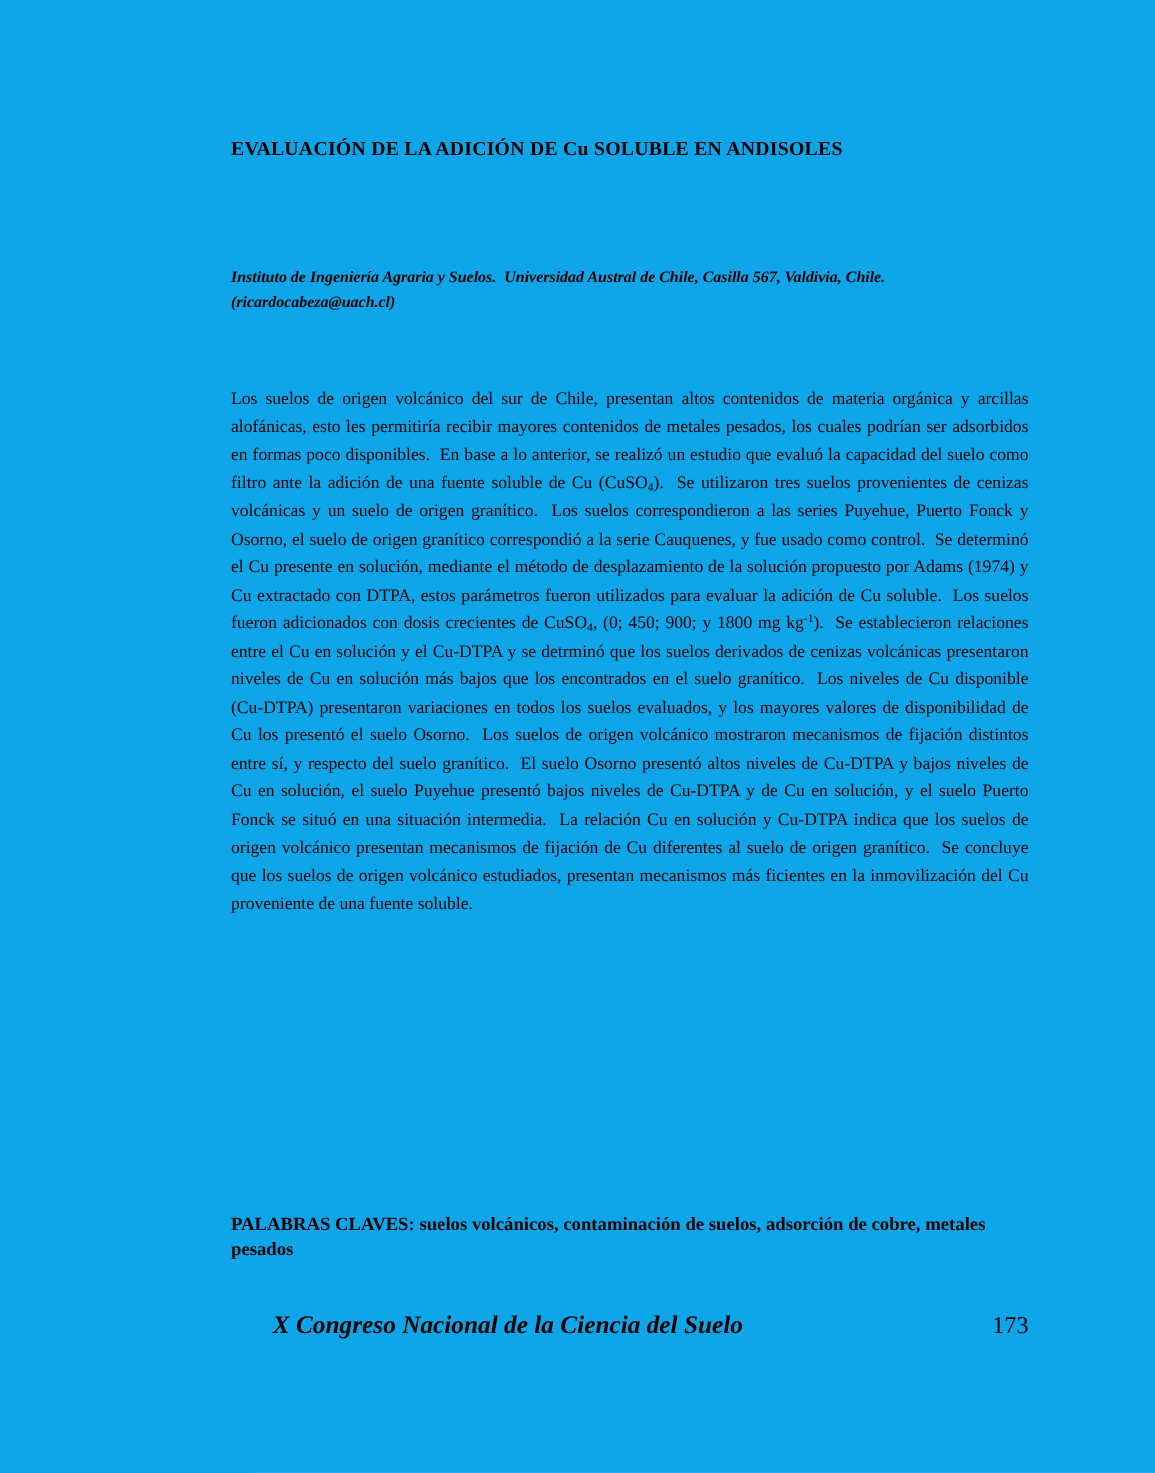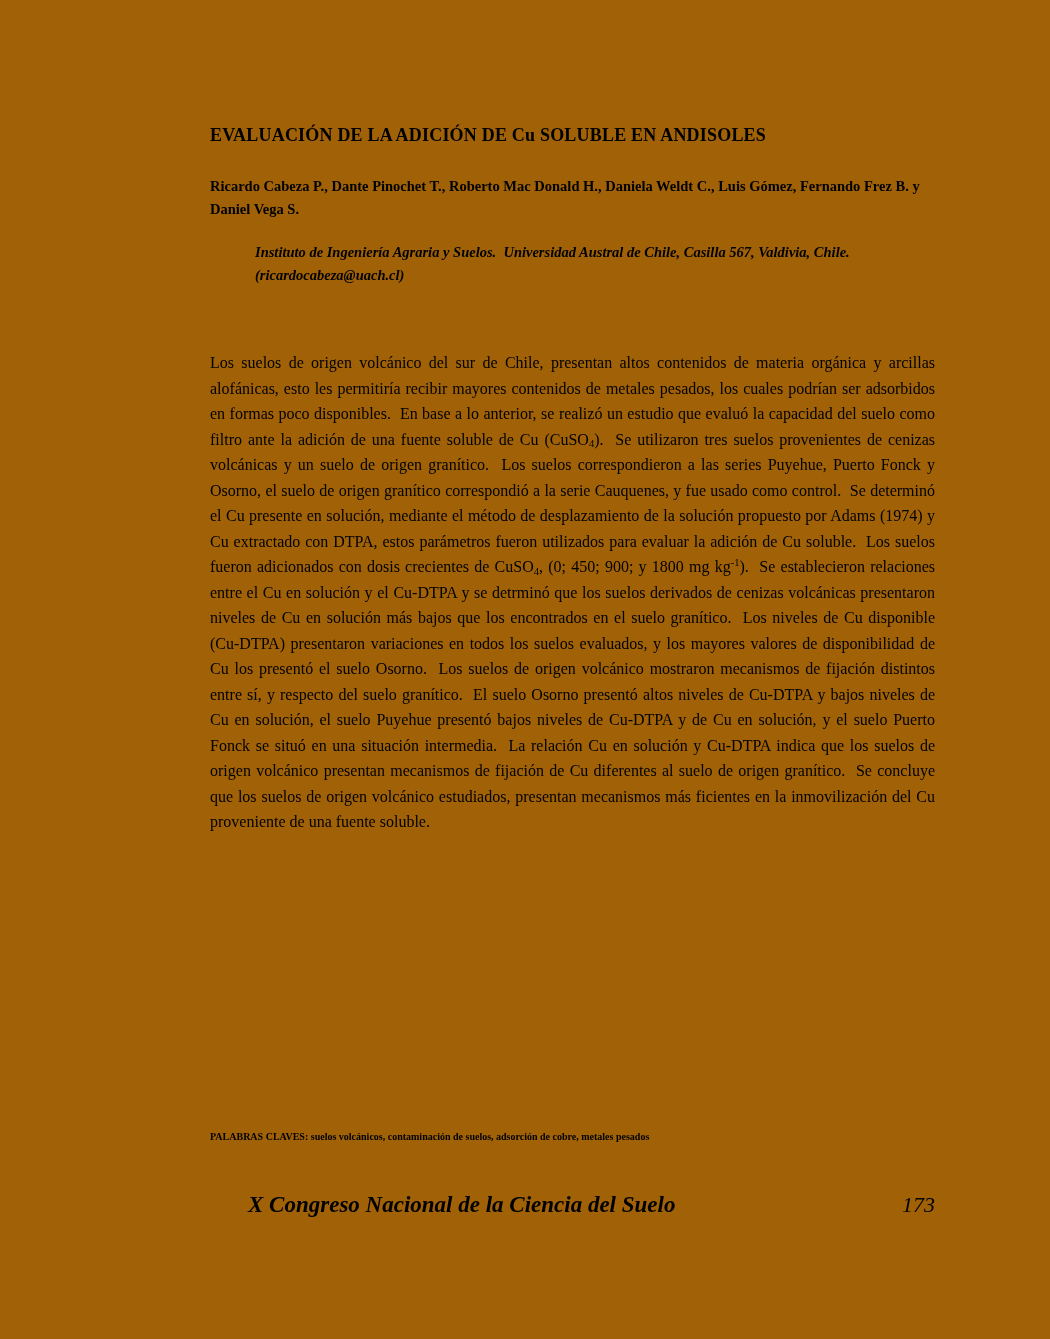--- a/index.html
+++ b/index.html
@@ -1,21 +1,21 @@
 <!DOCTYPE html>
 <html><head>
 <meta charset="utf-8">
 <style>
   * { margin: 0; padding: 0; box-sizing: border-box; }
   html, body { background: #e8e8e8; }
   .page {
     position: relative;
     width: 1050px;
     height: 1339px;
-    background: #a16207;
+    background: #0ea5e9;
     font-family: "Liberation Serif", "DejaVu Serif", serif;
     color: #000000;
     overflow: hidden;
     margin: 0 auto;
   }
   .content-col {
     position: absolute;
     left: 210px;
     width: 725px;
   }
@@ -33,21 +33,20 @@
     line-height: 22.5px;
     white-space: pre-wrap;
   }
   .affiliation {
     top: 241px;
     font-size: 14.5px;
     font-weight: bold;
     font-style: italic;
     line-height: 22.5px;
     white-space: pre-wrap;
-    margin-left: 45px;
   }
   .section-heading {
     top: 306px;
     font-size: 18px;
     font-weight: bold;
     text-align: center;
   }
   .abstract {
     top: 350px;
     font-size: 16px;
@@ -57,52 +56,50 @@
   }
   .abstract sub, .abstract sup {
     font-size: 66%;
     line-height: 0;
     position: relative;
     vertical-align: baseline;
   }
   .abstract sub { top: 0.25em; }
   .abstract sup { top: -0.55em; }
   .keywords {
-    top: 1126px;
-    font-size: 10px;
+    top: 1102px;
+    font-size: 17px;
     font-weight: bold;
     line-height: 22.5px;
     white-space: pre-wrap;
   }
   .footer {
     top: 1192px;
     display: flex;
     justify-content: space-between;
     align-items: baseline;
     padding-left: 38px;
   }
   .footer-conference {
     font-size: 23px;
     font-weight: bold;
     font-style: italic;
   }
   .footer-pagenum {
     font-size: 22px;
     font-weight: normal;
-    font-style: italic;
   }
 </style>
 </head>
 <body>
 
 <div class="page">
 
   <h1 class="content-col doc-title">EVALUACIÓN DE LA ADICIÓN DE Cu SOLUBLE EN ANDISOLES</h1>
 
-  <p class="content-col authors">Ricardo Cabeza P., Dante Pinochet T., Roberto Mac Donald H., Daniela Weldt C., Luis Gómez, Fernando Frez B. y Daniel Vega S.</p>
 
   <p class="content-col affiliation">Instituto de Ingeniería Agraria y Suelos.  Universidad Austral de Chile, Casilla 567, Valdivia, Chile. (ricardocabeza@uach.cl)</p>
 
 
   <p class="content-col abstract">Los suelos de origen volcánico del sur de Chile, presentan altos contenidos de materia orgánica y arcillas alofánicas, esto les permitiría recibir mayores contenidos de metales pesados, los cuales podrían ser adsorbidos en formas poco disponibles.  En base a lo anterior, se realizó un estudio que evaluó la capacidad del suelo como filtro ante la adición de una fuente soluble de Cu (CuSO<sub>4</sub>).  Se utilizaron tres suelos provenientes de cenizas volcánicas y un suelo de origen granítico.  Los suelos correspondieron a las series Puyehue, Puerto Fonck y Osorno, el suelo de origen granítico correspondió a la serie Cauquenes, y fue usado como control.  Se determinó el Cu presente en solución, mediante el método de desplazamiento de la solución propuesto por Adams (1974) y Cu extractado con DTPA, estos parámetros fueron utilizados para evaluar la adición de Cu soluble.  Los suelos fueron adicionados con dosis crecientes de CuSO<sub>4</sub>, (0; 450; 900; y 1800 mg kg<sup>-1</sup>).  Se establecieron relaciones entre el Cu en solución y el Cu-DTPA y se detrminó que los suelos derivados de cenizas volcánicas presentaron niveles de Cu en solución más bajos que los encontrados en el suelo granítico.  Los niveles de Cu disponible (Cu-DTPA) presentaron variaciones en todos los suelos evaluados, y los mayores valores de disponibilidad de Cu los presentó el suelo Osorno.  Los suelos de origen volcánico mostraron mecanismos de fijación distintos entre sí, y respecto del suelo granítico.  El suelo Osorno presentó altos niveles de Cu-DTPA y bajos niveles de Cu en solución, el suelo Puyehue presentó bajos niveles de Cu-DTPA y de Cu en solución, y el suelo Puerto Fonck se situó en una situación intermedia.  La relación Cu en solución y Cu-DTPA indica que los suelos de origen volcánico presentan mecanismos de fijación de Cu diferentes al suelo de origen granítico.  Se concluye que los suelos de origen volcánico estudiados, presentan mecanismos más ficientes en la inmovilización del Cu proveniente de una fuente soluble.</p>
 
   <p class="content-col keywords">PALABRAS CLAVES: suelos volcánicos, contaminación de suelos, adsorción de cobre, metales pesados</p>
 
   <div class="content-col footer">
     <span class="footer-conference">X Congreso Nacional de la Ciencia del Suelo</span>

